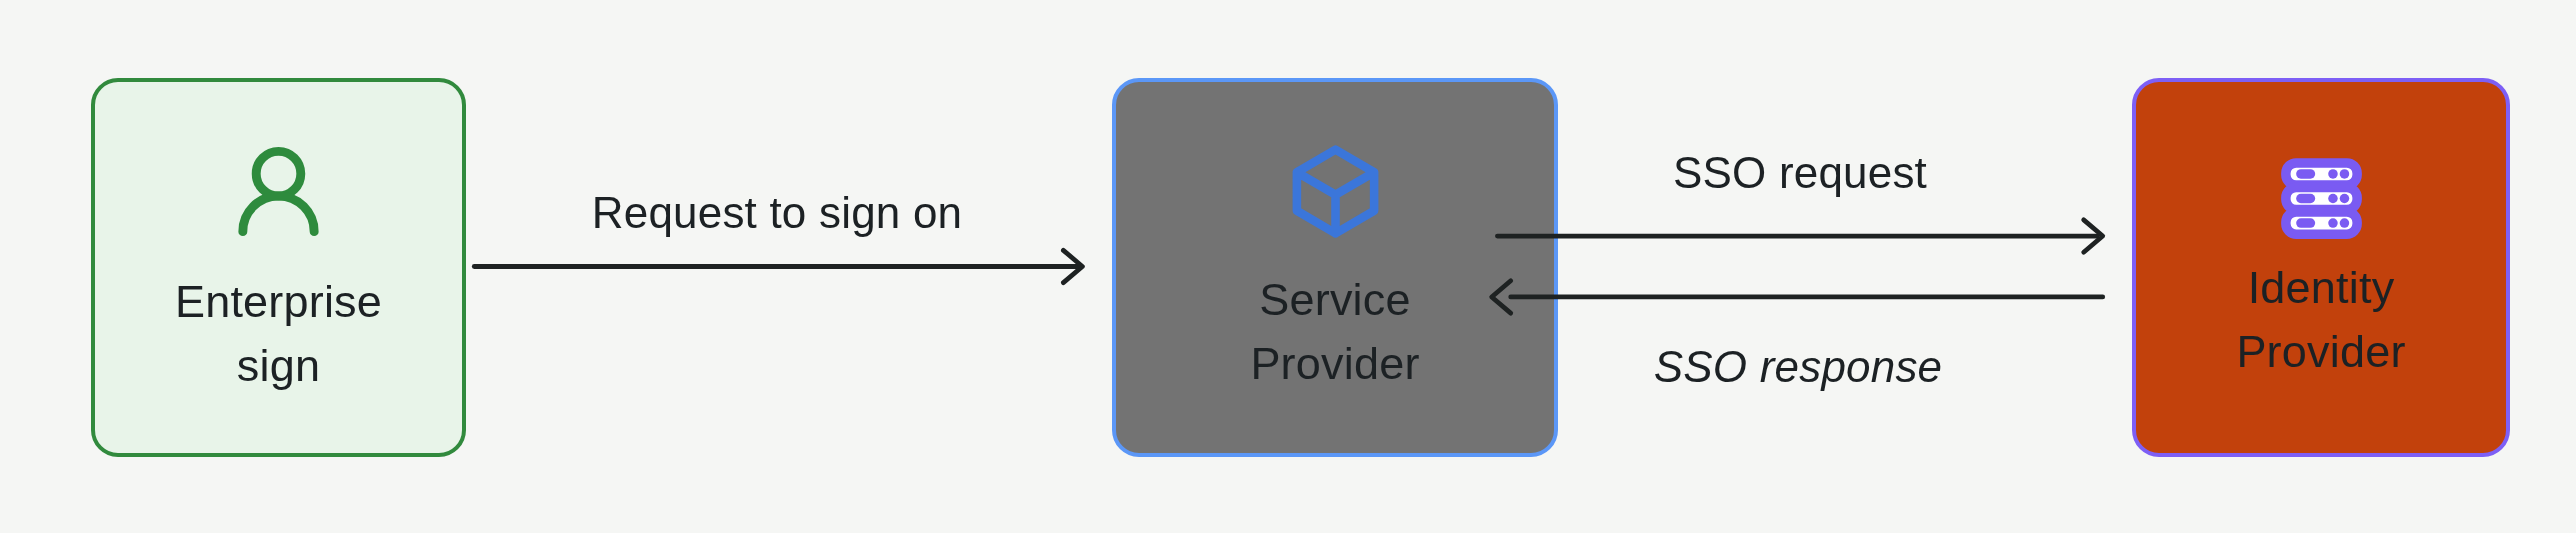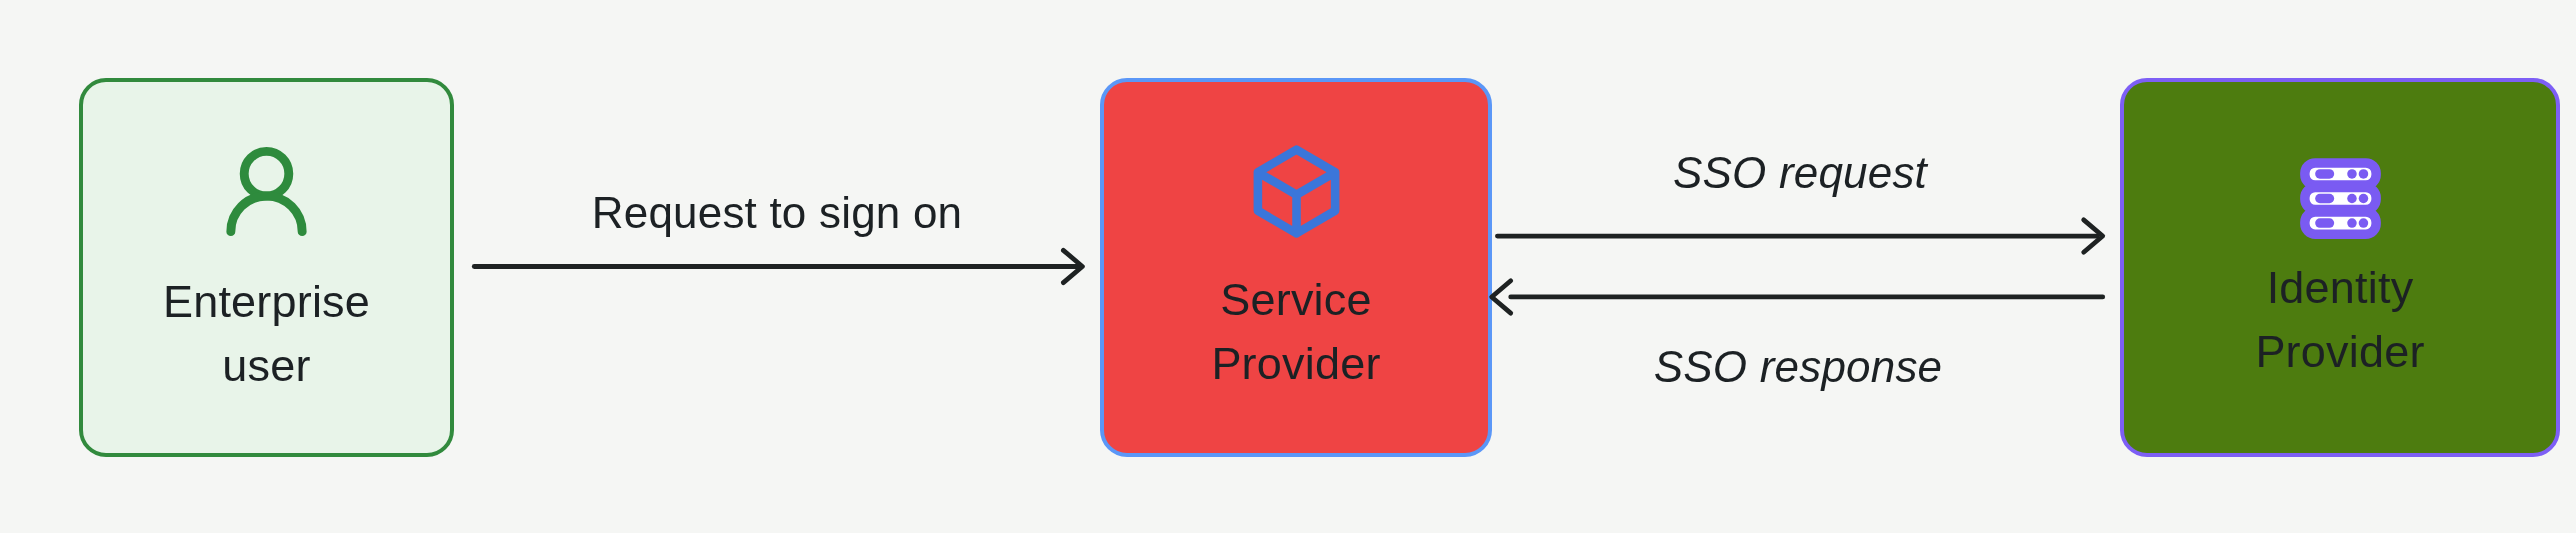--- a/index.html
+++ b/index.html
@@ -21,24 +21,25 @@
     top: 78px;
     height: 379px;
     box-sizing: border-box;
     border-radius: 27px;
     border: 4.8px solid;
     display: flex;
     flex-direction: column;
     align-items: center;
     justify-content: center;
     gap: 25px;
+    margin-left: 12px;
   }
   .node-user { left: 79px;   width: 375px; background: #e8f4e9; border-color: #318a3d; }
-  .node-sp   { left: 1100px; width: 392px; background: #ef4444; border-color: #5b97f7; }
-  .node-idp  { left: 2120px; width: 440px; background: #4d7c0f; border-color: #7d5ff5; gap: 10px; }
+  .node-sp   { left: 1100px; width: 446px; background: #737373; border-color: #5b97f7; }
+  .node-idp  { left: 2120px; width: 378px; background: #c2410c; border-color: #7d5ff5; gap: 10px; }
   .node-label {
     font-size: 45px;
     line-height: 64px;
     font-weight: 500;
     text-align: center;
     color: #1c2124;
     letter-spacing: 0.2px;
   }
   .icon-wrap { display: flex; align-items: center; justify-content: center; }
   .arrow-layer {
@@ -50,38 +51,38 @@
   .edge-label {
     position: absolute;
     transform: translate(-50%, -50%);
     font-size: 44px;
     font-weight: 500;
     white-space: nowrap;
     color: #1c2124;
     letter-spacing: 0.2px;
   }
   .edge-label-signon   { left: 777px;  top: 213px; }
-  .edge-label-request  { left: 1800px; top: 173px; font-style: italic; }
+  .edge-label-request  { left: 1800px; top: 173px; }
   .edge-label-response { left: 1798px; top: 367px; font-style: italic; }
 </style>
 </head>
 <body>
 
 <div class="diagram">
 
   <div class="node node-user">
     <div class="icon-wrap">
       <svg width="107" height="107" viewBox="0 0 24 24" fill="none" stroke="#2e8b3d" stroke-width="2" stroke-linecap="round" stroke-linejoin="round">
         <circle cx="12" cy="8" r="5"></circle>
         <path d="M20 21a8 8 0 0 0-16 0"></path>
       </svg>
     </div>
     <div class="node-label">
       <div>Enterprise</div>
-      <div>user</div>
+      <div>sign</div>
     </div>
   </div>
 
   <div class="node node-sp">
     <div class="icon-wrap">
       <svg width="103" height="103" viewBox="0 0 24 24" fill="none" stroke="#3b76da" stroke-width="2" stroke-linecap="round" stroke-linejoin="round">
         <path d="M21 7.5l-9-5.25L3 7.5m18 0l-9 5.25m9-5.25v9l-9 5.25M3 7.5l9 5.25M3 7.5v9l9 5.25m0-9v9"></path>
       </svg>
     </div>
     <div class="node-label">

